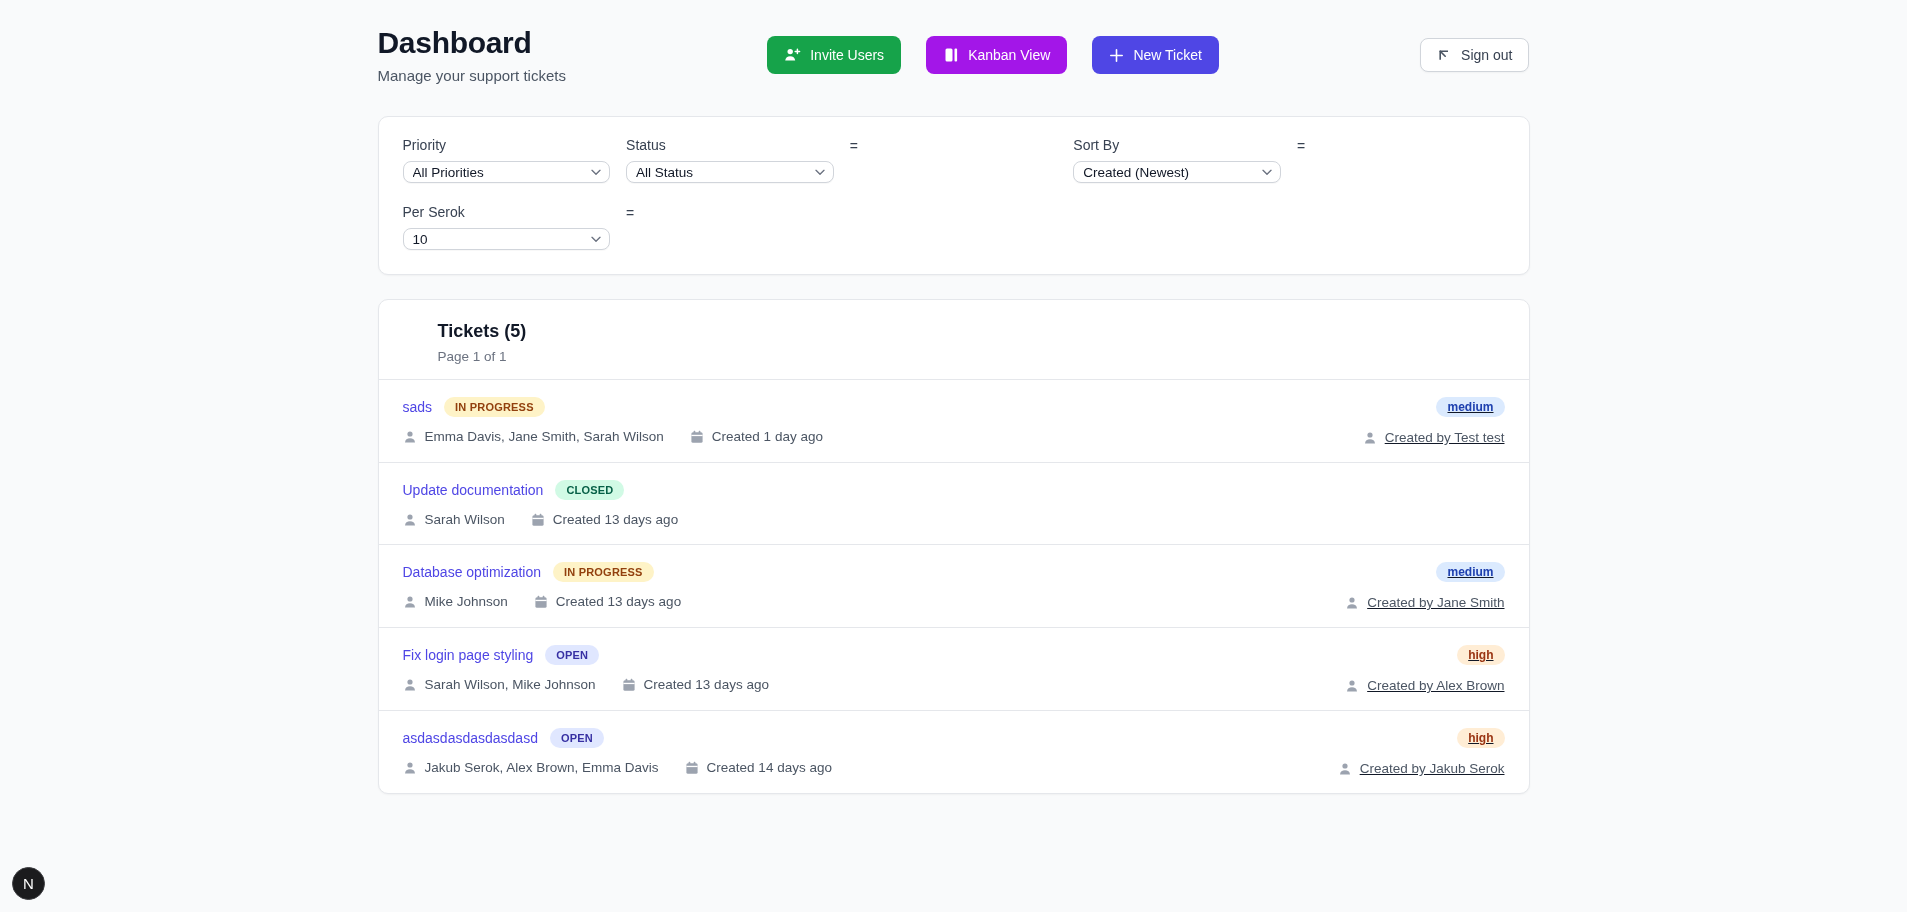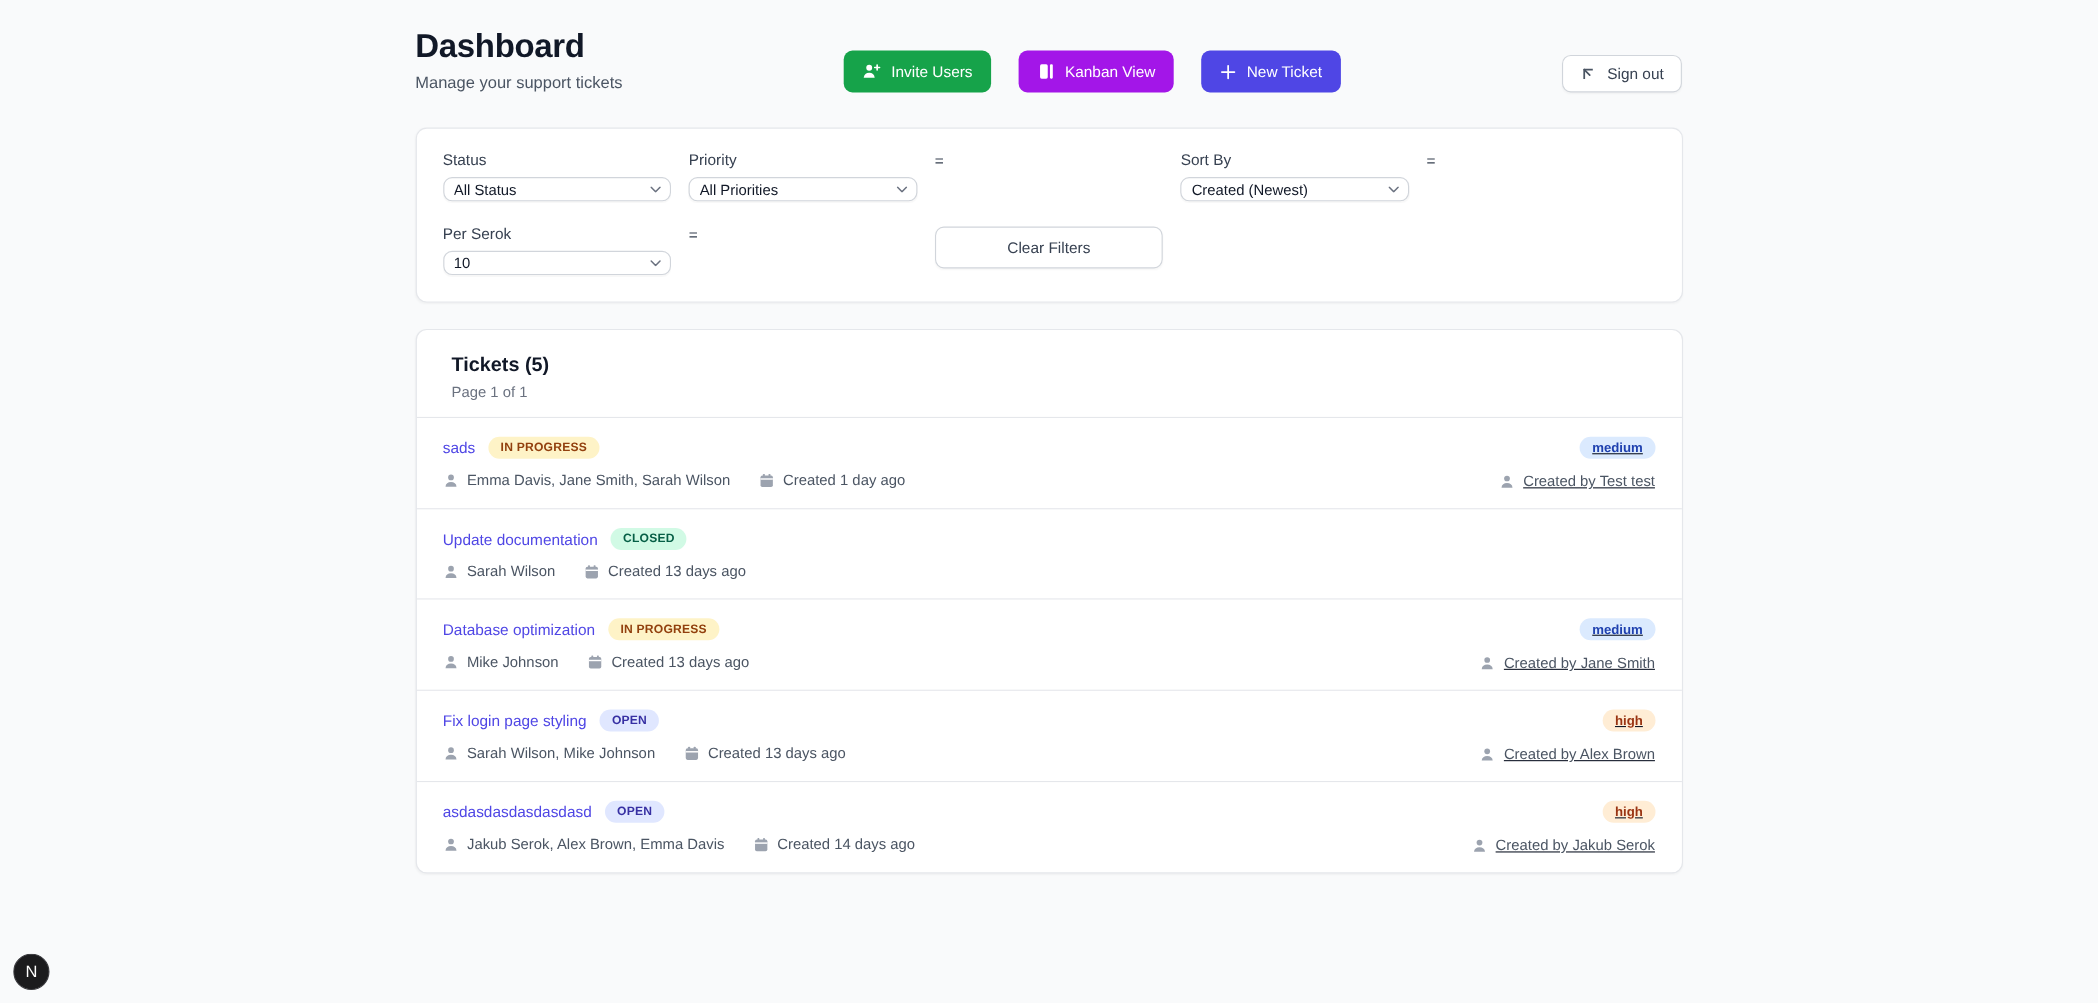--- a/index.html
+++ b/index.html
@@ -6,21 +6,21 @@
   html, body { width: 100%; }
   body {
     min-height: 912px;
     background: var(--page-bg, #f9fafb);
     font-family: "Liberation Sans", "DejaVu Sans", sans-serif;
     color: var(--text-dark, #111827);
   }
   .container { max-width: 1152px; margin: 0 auto; padding-top: 26px; }
 
   
-  .header { display: flex; align-items: flex-end; }
+  .header { display: flex; align-items: center; }
   .header-titles { min-width: 170px; }
   .page-title { font-size: 30px; font-weight: 700; color: var(--text-dark); letter-spacing: -0.3px; }
   .page-subtitle { font-size: 15px; color: var(--text-gray); margin-top: 7px; }
   .header-actions { display: flex; gap: 25px; margin: 0 auto; }
   .btn {
     display: inline-flex; align-items: center; gap: 9px;
     height: 38px; padding: 0 17px; border: none; border-radius: 8px;
     font-size: 14px; font-family: inherit; color: #fff; cursor: pointer; white-space: nowrap;
   }
   .btn-green  { background: var(--green); }
@@ -60,21 +60,21 @@
   .filter-eq { font-size: 14px; color: var(--text-gray2); padding-top: 1px; }
   .clear-btn {
     width: 100%; height: 38px; margin-top: 2px;
     background: #fff; border: 1px solid var(--input-border); border-radius: 8px;
     font-size: 14px; font-family: inherit; color: var(--text-gray2); cursor: pointer;
     box-shadow: 0 1px 2px rgba(0,0,0,0.04);
   }
 
   
   .tickets-card { margin-top: 24px; margin-bottom: 40px; }
-  .tickets-header { padding: 21px 32px 15px; }
+  .tickets-header { padding: 21px 32px 15px; margin-left: 27px; }
   .tickets-title { font-size: 18px; font-weight: 700; color: var(--text-dark); }
   .tickets-pageinfo { font-size: 13.5px; color: var(--text-muted); margin-top: 7px; }
   .trow {
     display: flex; justify-content: space-between; align-items: flex-start;
     padding: 17px 24px; border-top: 1px solid var(--card-border);
   }
   .trow-line1 { display: flex; align-items: center; gap: 12px; }
   .ttitle { font-size: 14px; font-weight: 500; color: var(--link); text-decoration: none; }
   .sbadge {
     display: inline-block; padding: 4px 11px; border-radius: 999px;
@@ -149,34 +149,34 @@
             <path d="M3.2 3.2 L8.2 8.2" stroke="#4b5563" stroke-width="1.6" stroke-linecap="round"></path>
           </svg>
       </span>
       <span>Sign out</span>
     </button>
   </div>
 
   <div class="card filters-card">
     <div class="filters-grid">
       <div>
-        <label class="filter-label">Status</label>
+        <label class="filter-label">Priority</label>
         <div class="select-wrap">
-          <select><option>All Status</option></select>
+          <select><option>All Priorities</option></select>
           <span class="select-chevron">
               <svg width="10" height="6" viewBox="0 0 10 6" fill="none">
                 <path d="M1 1l4 4 4-4" stroke="#6b7280" stroke-width="1.4" stroke-linecap="round" stroke-linejoin="round"></path>
               </svg>
             </span>
         </div>
       </div>
       <div>
-        <label class="filter-label">Priority</label>
+        <label class="filter-label">Status</label>
         <div class="select-wrap">
-          <select><option>All Priorities</option></select>
+          <select><option>All Status</option></select>
           <span class="select-chevron">
               <svg width="10" height="6" viewBox="0 0 10 6" fill="none">
                 <path d="M1 1l4 4 4-4" stroke="#6b7280" stroke-width="1.4" stroke-linecap="round" stroke-linejoin="round"></path>
               </svg>
             </span>
         </div>
       </div>
       <div class="filter-eq">=</div>
       <div>
         <label class="filter-label">Sort By</label>
@@ -196,21 +196,20 @@
         <div class="select-wrap">
           <select><option>10</option></select>
           <span class="select-chevron">
               <svg width="10" height="6" viewBox="0 0 10 6" fill="none">
                 <path d="M1 1l4 4 4-4" stroke="#6b7280" stroke-width="1.4" stroke-linecap="round" stroke-linejoin="round"></path>
               </svg>
             </span>
         </div>
       </div>
       <div class="filter-eq">=</div>
-      <button class="clear-btn">Clear Filters</button>
       <div></div>
       <div></div>
     </div>
   </div>
 
   <div class="card tickets-card">
     <div class="tickets-header">
       <h2 class="tickets-title">Tickets (5)</h2>
       <p class="tickets-pageinfo">Page 1 of 1</p>
     </div>

